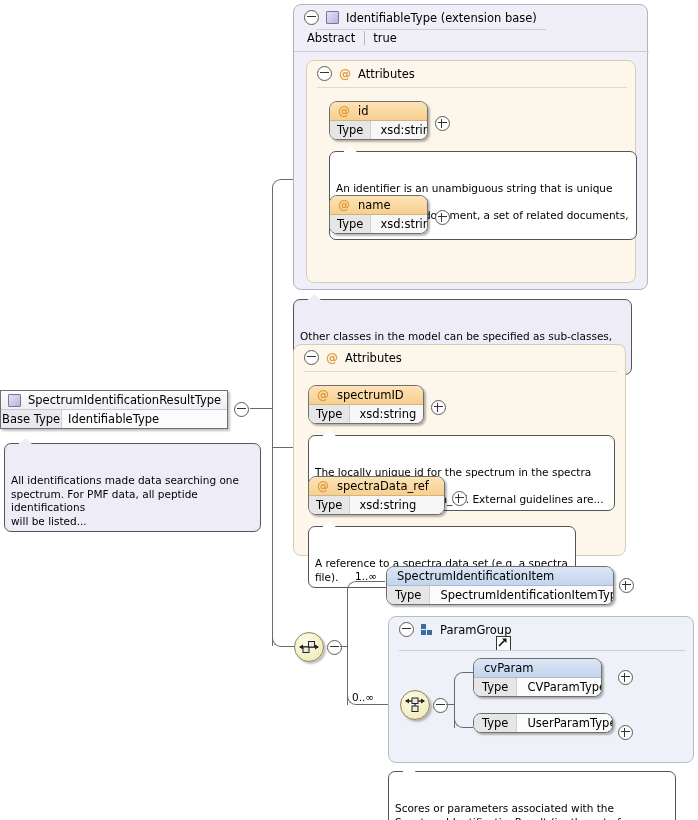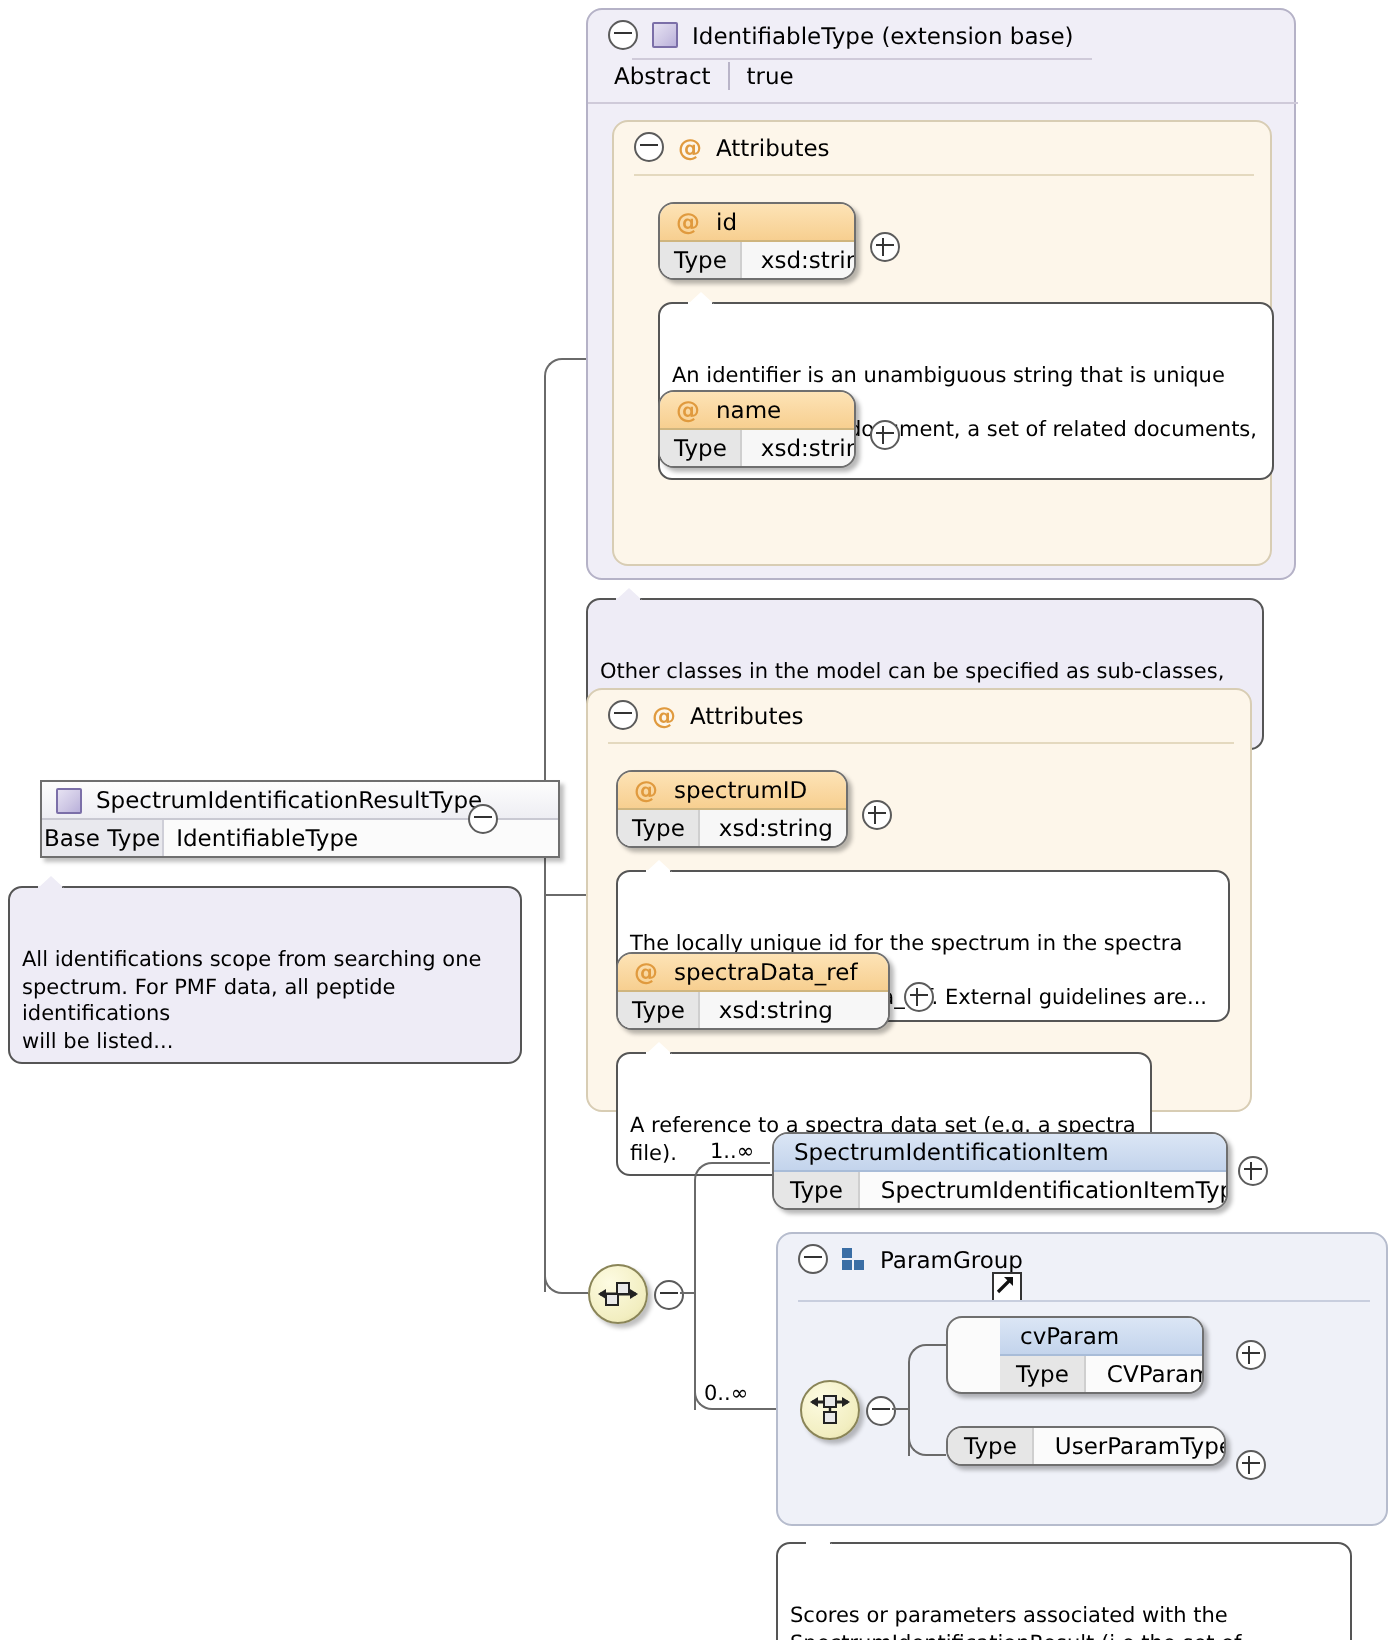--- a/index.html
+++ b/index.html
@@ -194,35 +194,35 @@
 
   </div>
 </div>
 
 <div class="note lav" style="left:293px;top:299px;width:339px;">
   <span class="tail"></span><span class="tailmask"></span>
   <span>Other classes in the model can be specified as sub-classes, inheriting
 from Identifiable. Identifiable gives classes a...</span>
 </div>
 
-<div class="typebox" style="left:20px;top:390px;width:260px;">
+<div class="typebox" style="left:0;top:390px;width:228px;">
   <div class="hdr">
     <span class="ct-glyph"></span>
     <span>SpectrumIdentificationResultType</span>
   </div>
   <div class="row">
     <span class="k">Base Type</span>
     <span class="v">IdentifiableType</span>
   </div>
 </div>
 <span class="tog tog-abs" style="left:234px;top:402px;"></span>
 
 <div class="note lav" style="left:4px;top:443px;width:257px;">
   <span class="tail"></span><span class="tailmask"></span>
-  <span>All identifications scope from searching one
+  <span>All identifications made data searching one
 spectrum. For PMF data, all peptide identifications
 will be listed...</span>
 </div>
 
 <div class="group cream" style="left:293px;top:344px;width:333px;height:212px;">
   <div class="group-title">
     <span class="tog"></span>
     <span class="at-glyph">@</span>
     <span>Attributes</span>
   </div>
@@ -325,21 +325,21 @@
 </div>
 <span class="tog tog-abs" style="left:433px;top:698px;"></span>
 
 <div class="ln lnh abs" style="left:446px;top:704px;width:8px;"></div>
 <div class="ln lnv abs" style="left:454px;top:681px;height:47px;"></div>
 <div class="corner tl abs" style="left:454px;top:672px;width:12px;height:10px;"></div>
 <div class="ln lnh abs" style="left:465px;top:672px;width:8px;"></div>
 <div class="corner bl abs" style="left:454px;top:718px;width:12px;height:10px;"></div>
 <div class="ln lnh abs" style="left:465px;top:727px;width:8px;"></div>
 
-<div class="elembox" style="left:473px;top:658px;width:129px;padding-left:26px;">
+<div class="elembox" style="left:473px;top:658px;width:129px;">
   <div class="ehdr">cvParam</div>
   <div class="erow">
     <span class="k">Type</span>
     <span class="v">CVParamType</span>
   </div>
 </div>
 <span class="tog plus tog-abs" style="left:618px;top:670px;"></span>
 
 <div class="elembox" style="left:473px;top:713px;width:140px;">
   <div class="erow">

